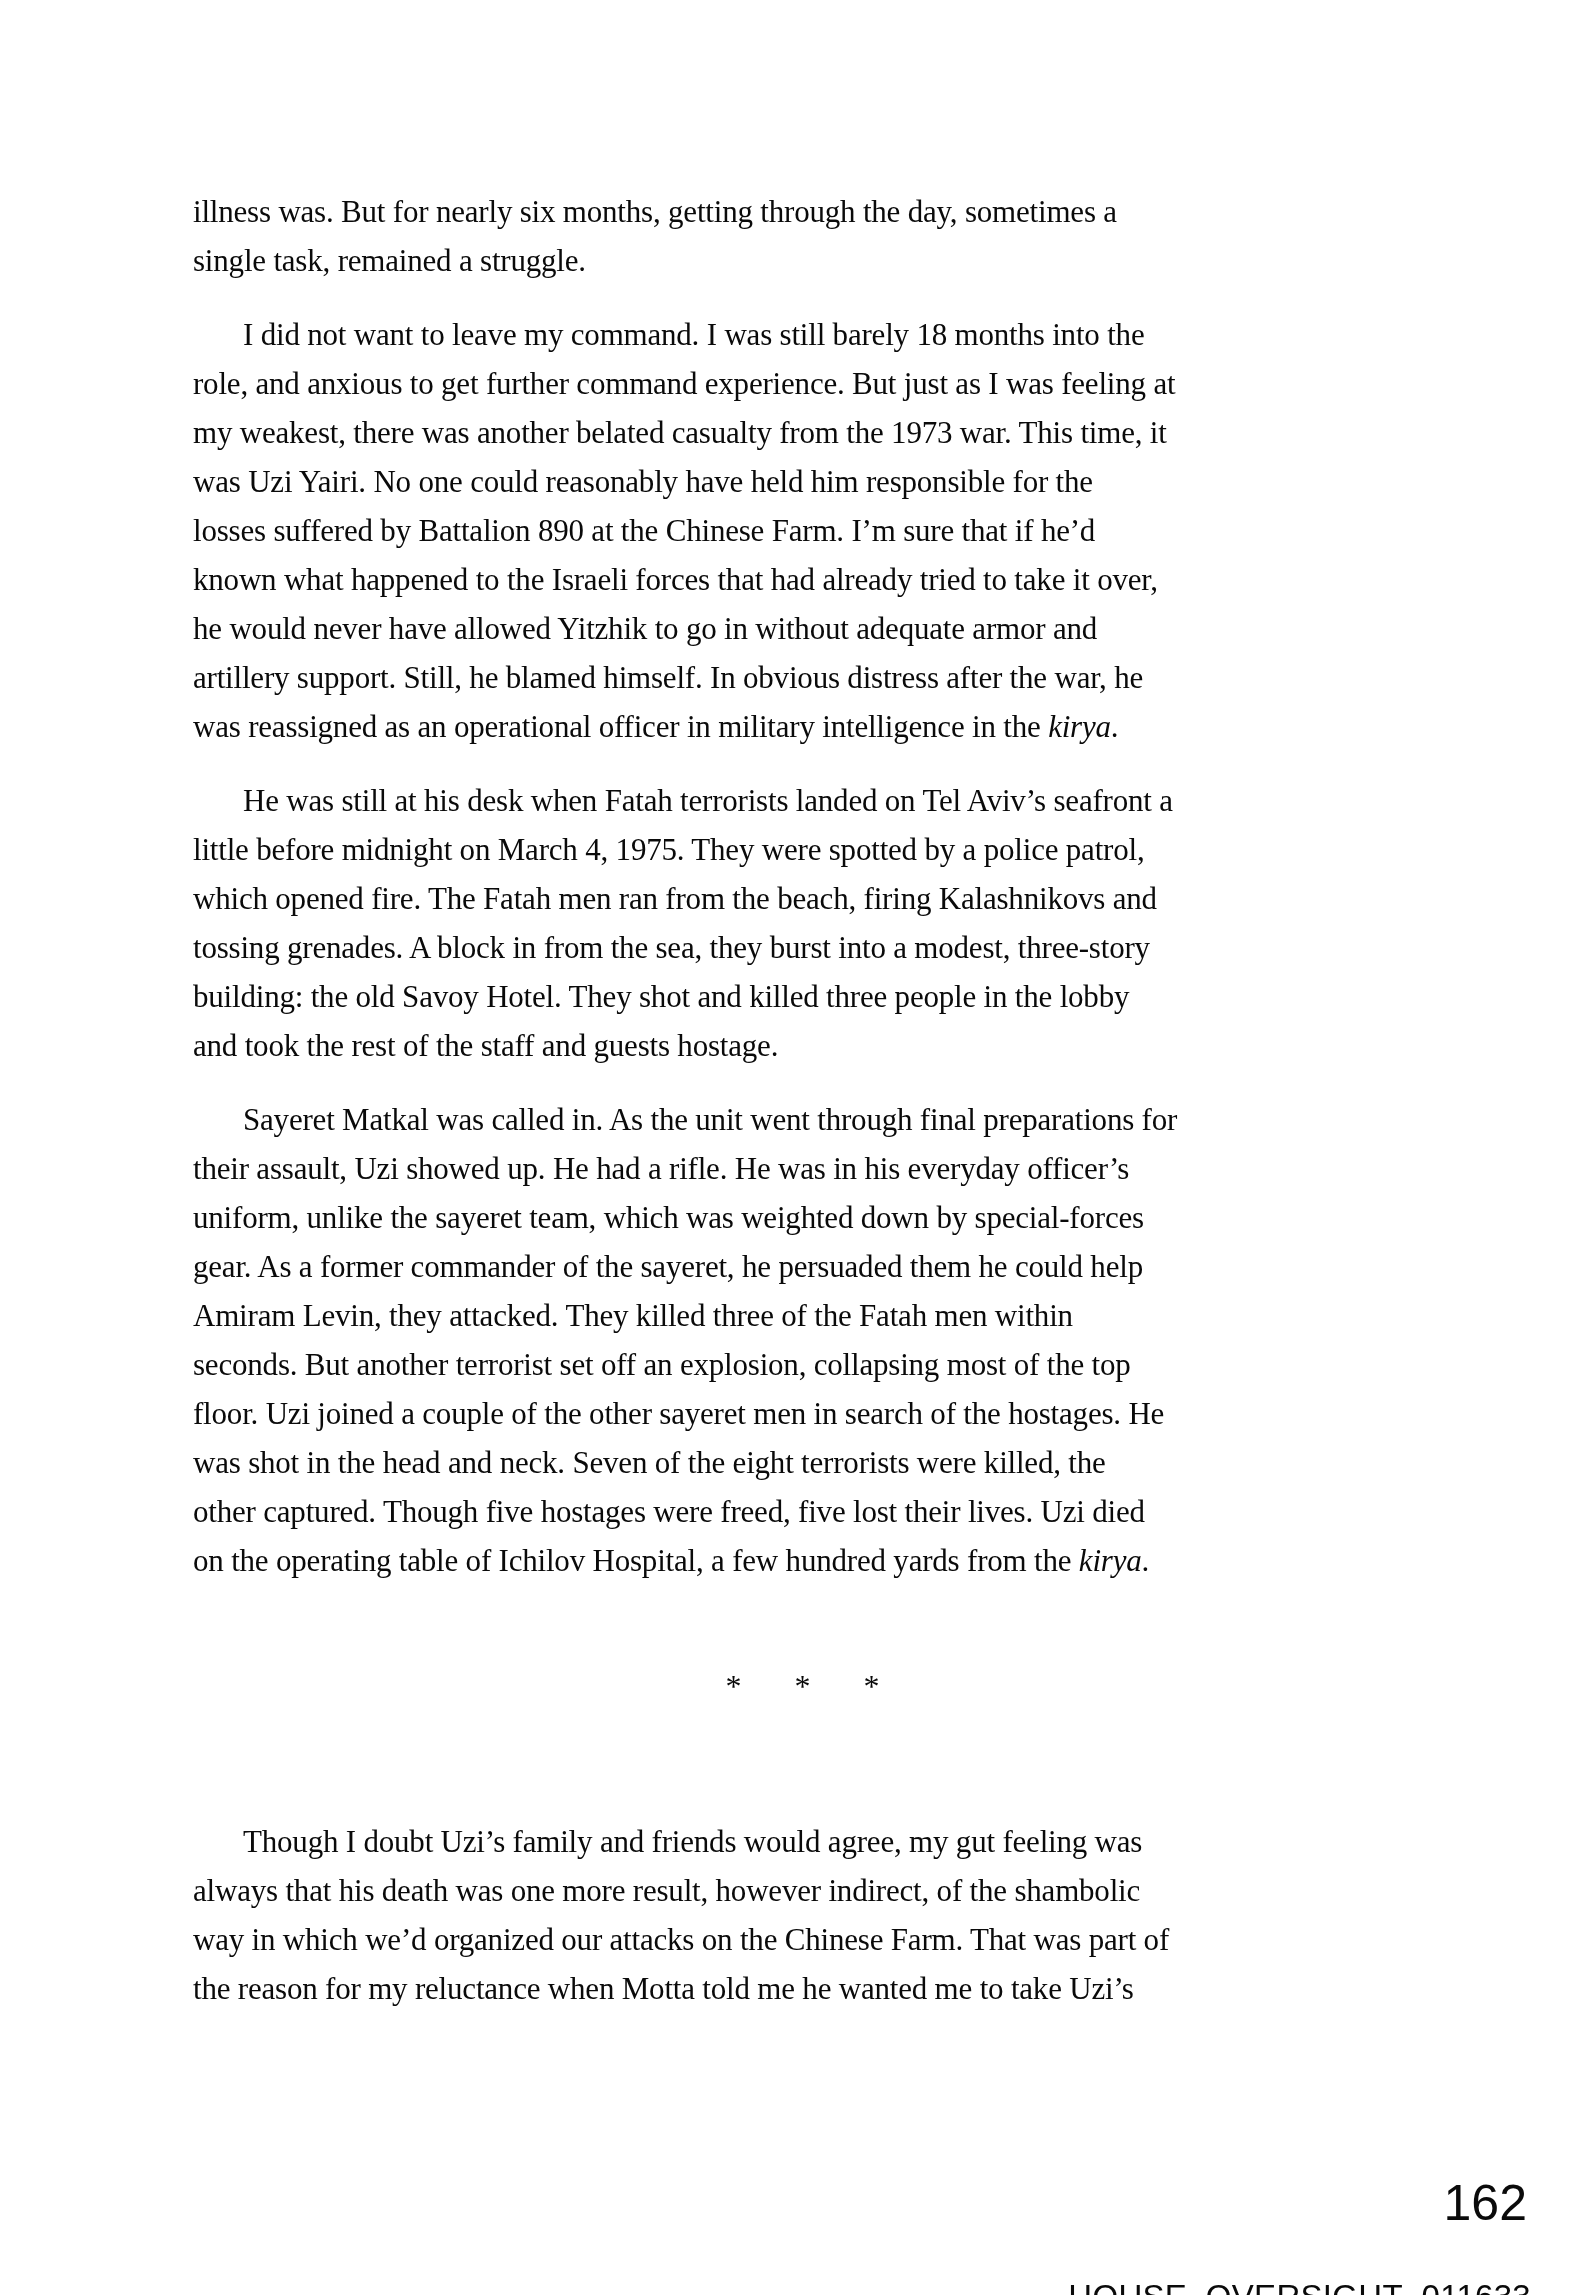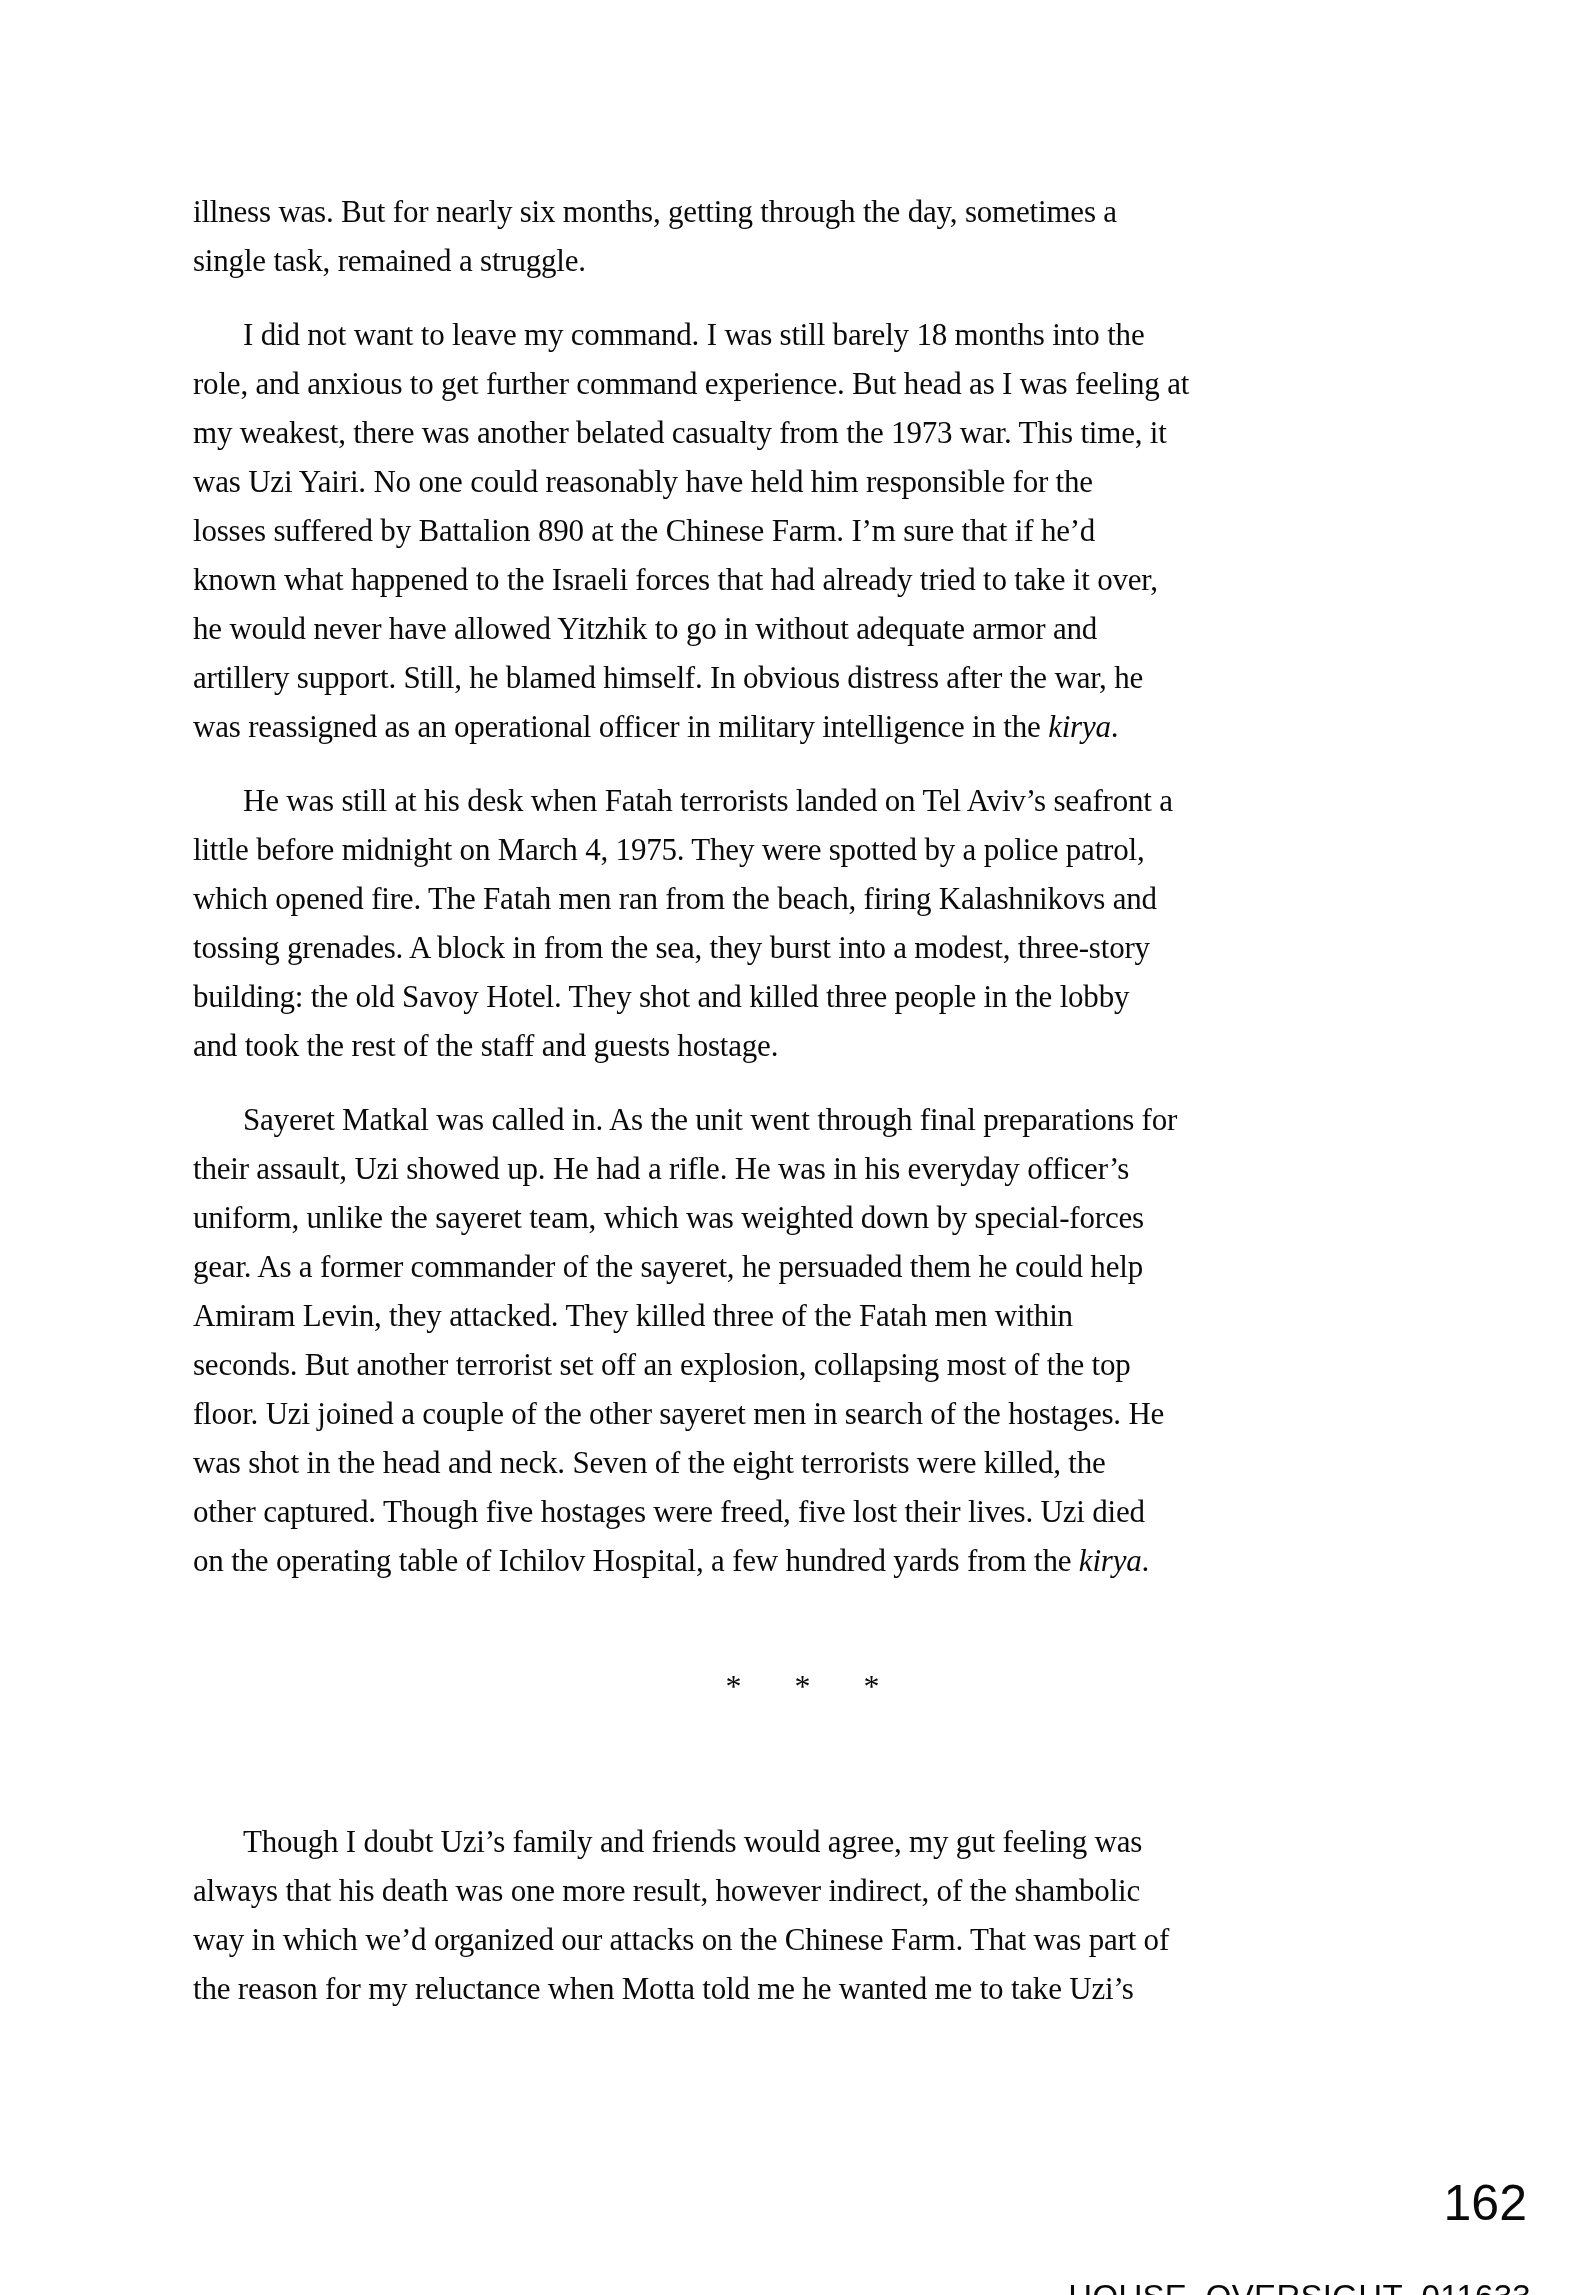--- a/index.html
+++ b/index.html
@@ -67,21 +67,21 @@
 
 <div class="page">
 
   <main class="text-block">
       <p class="para">
         <span class="line">illness was. But for nearly six months, getting through the day, sometimes a</span>
         <span class="line">single task, remained a struggle.</span>
       </p>
       <p class="para indent">
         <span class="line">I did not want to leave my command. I was still barely 18 months into the</span>
-        <span class="line">role, and anxious to get further command experience. But head as I was feeling at</span>
+        <span class="line">role, and anxious to get further command experience. But just as I was feeling at</span>
         <span class="line">my weakest, there was another belated casualty from the 1973 war. This time, it</span>
         <span class="line">was Uzi Yairi. No one could reasonably have held him responsible for the</span>
         <span class="line">losses suffered by Battalion 890 at the Chinese Farm. I’m sure that if he’d</span>
         <span class="line">known what happened to the Israeli forces that had already tried to take it over,</span>
         <span class="line">he would never have allowed Yitzhik to go in without adequate armor and</span>
         <span class="line">artillery support. Still, he blamed himself. In obvious distress after the war, he</span>
         <span class="line">was reassigned as an operational officer in military intelligence in the <em>kirya</em>.</span>
       </p>
       <p class="para indent">
         <span class="line">He was still at his desk when Fatah terrorists landed on Tel Aviv’s seafront a</span>

